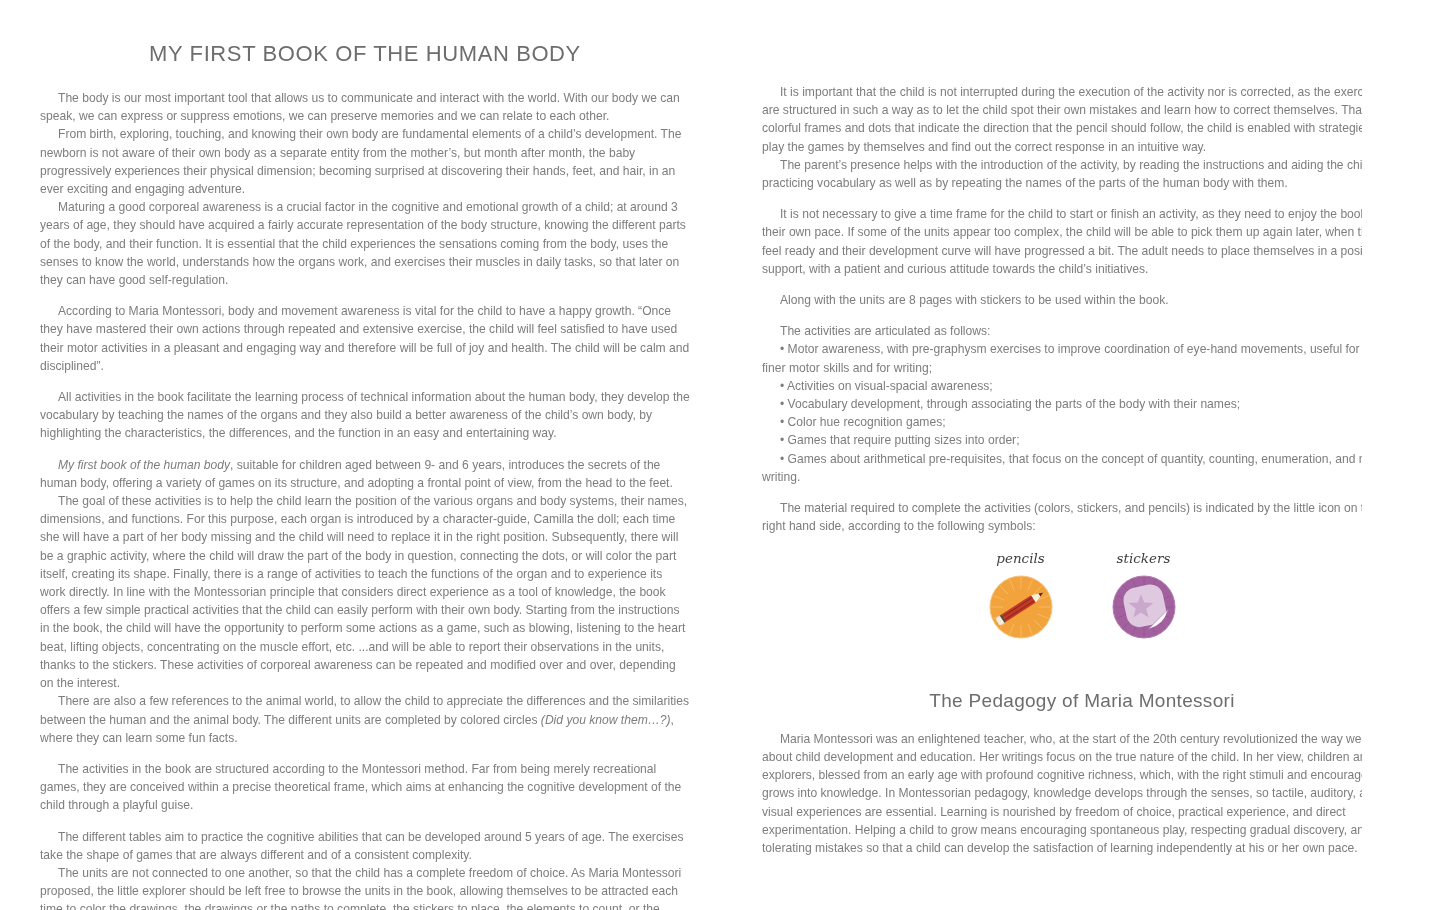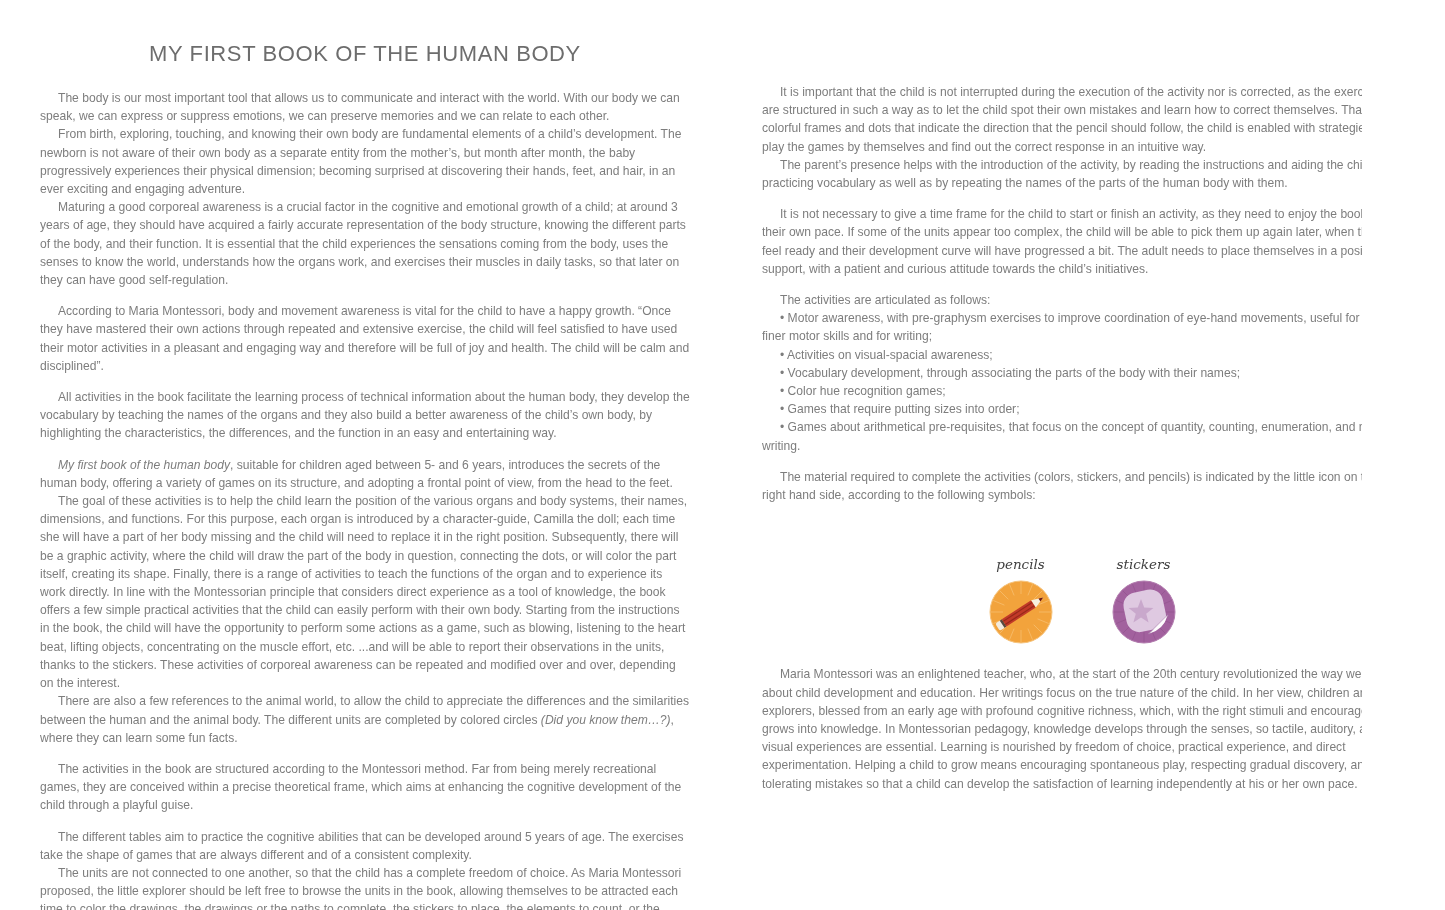--- a/index.html
+++ b/index.html
@@ -29,21 +29,21 @@
   .page-right .body-block { margin-top: 83px; }
   .para { margin: 0; text-indent: 18px; }
   .gap  { margin-top: 13px; }
   .it   { font-style: italic; }
   .icons-row {
     display: flex;
     justify-content: center;
     gap: 57px;
     margin-top: 14px;
   }
-  .icon-item { display: flex; flex-direction: column; align-items: center; margin-top: 37px; }
+  .icon-item { display: flex; flex-direction: column; align-items: center; }
   .icon-label {
     font-family: "DejaVu Serif", serif;
     font-style: italic;
     font-size: 13.5px;
     color: #414141;
     margin-bottom: 6px;
   }
   .subheading {
     margin: 0;
     margin-top: 52px;
@@ -61,34 +61,35 @@
 <div class="canvas">
 
   <div class="page page-left">
     <h1 class="title">MY FIRST BOOK OF THE HUMAN BODY</h1>
     <div class="body-block">
       <p class="para">The body is our most important tool that allows us to communicate and interact with the world. With our body we can speak, we can express or suppress emotions, we can preserve memories and we can relate to each other.</p>
       <p class="para">From birth, exploring, touching, and knowing their own body are fundamental elements of a child’s development. The newborn is not aware of their own body as a separate entity from the mother’s, but month after month, the baby progressively experiences their physical dimension; becoming surprised at discovering their hands, feet, and hair, in an ever exciting and engaging adventure.</p>
       <p class="para">Maturing a good corporeal awareness is a crucial factor in the cognitive and emotional growth of a child; at around 3 years of age, they should have acquired a fairly accurate representation of the body structure, knowing the different parts of the body, and their function. It is essential that the child experiences the sensations coming from the body, uses the senses to know the world, understands how the organs work, and exercises their muscles in daily tasks, so that later on they can have good self-regulation.</p>
       <p class="para gap">According to Maria Montessori, body and movement awareness is vital for the child to have a happy growth. “Once they have mastered their own actions through repeated and extensive exercise, the child will feel satisfied to have used their motor activities in a pleasant and engaging way and therefore will be full of joy and health. The child will be calm and disciplined”.</p>
       <p class="para gap">All activities in the book facilitate the learning process of technical information about the human body, they develop the vocabulary by teaching the names of the organs and they also build a better awareness of the child’s own body, by highlighting the characteristics, the differences, and the function in an easy and entertaining way.</p>
-      <p class="para gap"><span class="it">My first book of the human body</span><span>, suitable for children aged between 5- and 6 years, introduces the secrets of the human body, offering a variety of games on its structure, and adopting a frontal point of view, from the head to the feet.</span></p>
+      <p class="para gap"><span class="it">My first book of the human body</span><span>, suitable for children aged between 9- and 6 years, introduces the secrets of the human body, offering a variety of games on its structure, and adopting a frontal point of view, from the head to the feet.</span></p>
       <p class="para">The goal of these activities is to help the child learn the position of the various organs and body systems, their names, dimensions, and functions. For this purpose, each organ is introduced by a character-guide, Camilla the doll; each time she will have a part of her body missing and the child will need to replace it in the right position. Subsequently, there will be a graphic activity, where the child will draw the part of the body in question, connecting the dots, or will color the part itself, creating its shape. Finally, there is a range of activities to teach the functions of the organ and to experience its work directly. In line with the Montessorian principle that considers direct experience as a tool of knowledge, the book offers a few simple practical activities that the child can easily perform with their own body. Starting from the instructions in the book, the child will have the opportunity to perform some actions as a game, such as blowing, listening to the heart beat, lifting objects, concentrating on the muscle effort, etc. ...and will be able to report their observations in the units, thanks to the stickers. These activities of corporeal awareness can be repeated and modified over and over, depending on the interest.</p>
       <p class="para"><span>There are also a few references to the animal world, to allow the child to appreciate the differences and the similarities between the human and the animal body. The different units are completed by colored circles </span><span class="it">(Did you know them…?)</span><span>, where they can learn some fun facts.</span></p>
       <p class="para gap">The activities in the book are structured according to the Montessori method. Far from being merely recreational games, they are conceived within a precise theoretical frame, which aims at enhancing the cognitive development of the child through a playful guise.</p>
       <p class="para gap">The different tables aim to practice the cognitive abilities that can be developed around 5 years of age. The exercises take the shape of games that are always different and of a consistent complexity.</p>
       <p class="para">The units are not connected to one another, so that the child has a complete freedom of choice. As Maria Montessori proposed, the little explorer should be left free to browse the units in the book, allowing themselves to be attracted each time to color the drawings, the drawings or the paths to complete, the stickers to place, the elements to count, or the shapes to recognize. Only the last unit offers a recap of the elements that have been acquired during the previous activities.</p>
     </div>
   </div>
 
   <div class="page page-right">
     <div class="body-block">
       <p class="para">It is important that the child is not interrupted during the execution of the activity nor is corrected, as the exercises are structured in such a way as to let the child spot their own mistakes and learn how to correct themselves. Thanks to colorful frames and dots that indicate the direction that the pencil should follow, the child is enabled with strategies to play the games by themselves and find out the correct response in an intuitive way.</p>
       <p class="para">The parent’s presence helps with the introduction of the activity, by reading the instructions and aiding the child with practicing vocabulary as well as by repeating the names of the parts of the human body with them.</p>
       <p class="para gap">It is not necessary to give a time frame for the child to start or finish an activity, as they need to enjoy the book at their own pace. If some of the units appear too complex, the child will be able to pick them up again later, when they feel ready and their development curve will have progressed a bit. The adult needs to place themselves in a position of support, with a patient and curious attitude towards the child’s initiatives.</p>
+      <p class="para gap">Along with the units are 8 pages with stickers to be used within the book.</p>
       <p class="para gap">The activities are articulated as follows:</p>
       <p class="para">• Motor awareness, with pre-graphysm exercises to improve coordination of eye-hand movements, useful for the finer motor skills and for writing;</p>
       <p class="para">• Activities on visual-spacial awareness;</p>
       <p class="para">• Vocabulary development, through associating the parts of the body with their names;</p>
       <p class="para">• Color hue recognition games;</p>
       <p class="para">• Games that require putting sizes into order;</p>
       <p class="para">• Games about arithmetical pre-requisites, that focus on the concept of quantity, counting, enumeration, and number writing.</p>
       <p class="para gap">The material required to complete the activities (colors, stickers, and pencils) is indicated by the little icon on the top right hand side, according to the following symbols:</p>
 
       <div class="icons-row">
@@ -116,17 +117,18 @@
             <g>
               <rect x="14" y="12" width="40" height="40" rx="13" transform="rotate(-12 33 33)" fill="#DFC9E1"></rect>
               <polygon points="30,20 33.2,28.6 42.4,29 35.2,34.7 37.6,43.5 30,38.5 22.4,43.5 24.8,34.7 17.6,29 26.8,28.6" fill="#C9A8CC"></polygon>
               <path d="M37.5,55 L57,36" stroke="#B694B9" stroke-width="1.4" opacity="0.6" fill="none"></path>
               <path d="M38.5,54.5 Q52.5,50.5 56.5,36.5 Z" fill="#FDFBFD"></path>
             </g>
           </svg>
         </div>
       </div>
 
+      <h2 class="subheading">The Pedagogy of Maria Montessori</h2>
       <p class="para bottom-para">Maria Montessori was an enlightened teacher, who, at the start of the 20th century revolutionized the way we think about child development and education. Her writings focus on the true nature of the child. In her view, children are explorers, blessed from an early age with profound cognitive richness, which, with the right stimuli and encouragement, grows into knowledge. In Montessorian pedagogy, knowledge develops through the senses, so tactile, auditory, and visual experiences are essential. Learning is nourished by freedom of choice, practical experience, and direct experimentation. Helping a child to grow means encouraging spontaneous play, respecting gradual discovery, and tolerating mistakes so that a child can develop the satisfaction of learning independently at his or her own pace.</p>
     </div>
   </div>
 
 </div>
 
 </body></html>

